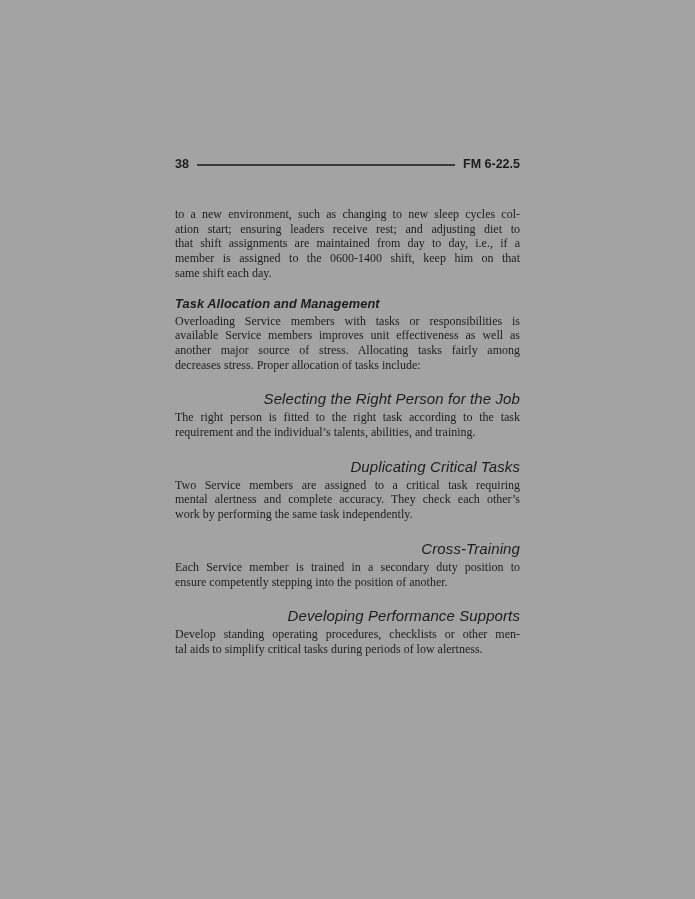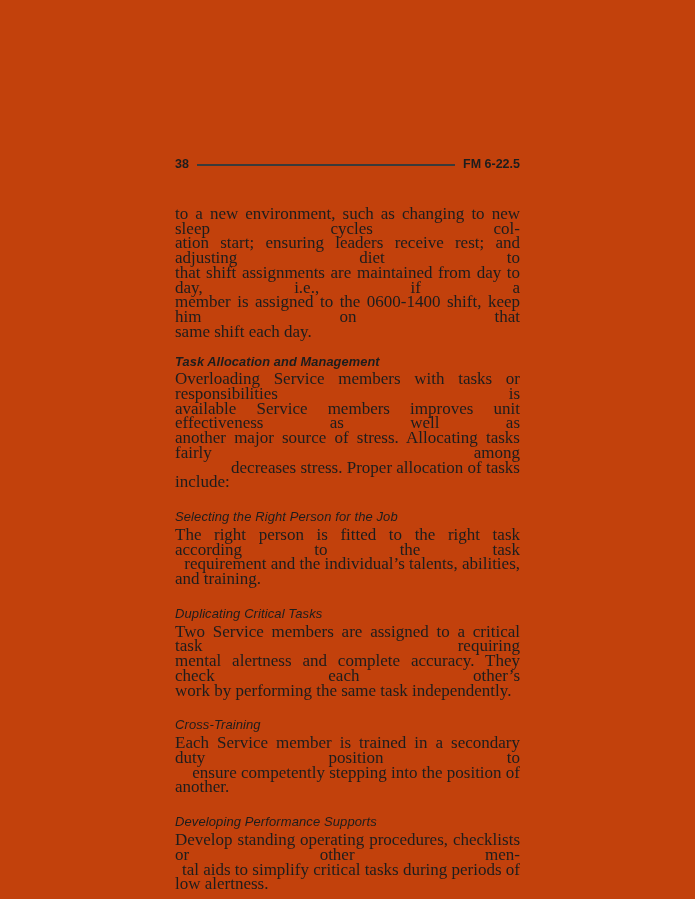--- a/index.html
+++ b/index.html
@@ -4,21 +4,21 @@
 <style>
   html, body {
     margin: 0;
     padding: 0;
     background: #ffffff;
   }
   .page {
     position: relative;
     width: 695px;
     height: 899px;
-    background: #c2410c;
+    background: #a3a3a3;
     color: #1d1d1d;
     overflow: hidden;
   }
   .header {
     display: flex;
     align-items: center;
     margin: 157px 0 0 175px;
     width: 345px;
     font-family: "Liberation Sans", sans-serif;
     font-weight: bold;
@@ -31,21 +31,21 @@
     height: 1.5px;
     background: #3a3a3a;
     margin-top: 1px;
   }
   .content {
     margin-left: 175px;
     width: 345px;
   }
   .para {
     font-family: "Liberation Serif", serif;
-    font-size: 17px;
+    font-size: 12px;
     line-height: 14.7px;
     margin: 0;
   }
   .intro {
     margin-top: 35px;
   }
   .jline {
     text-align: justify;
     text-align-last: justify;
     -moz-text-align-last: justify;
@@ -61,24 +61,25 @@
     font-weight: bold;
     font-size: 12.8px;
     line-height: 15px;
     margin: 15px 0 3px 0;
     letter-spacing: 0.1px;
   }
   .h-sub {
     font-family: "Liberation Sans", sans-serif;
     font-style: italic;
     font-weight: normal;
-    font-size: 13px;
+    font-size: 15px;
     line-height: 15px;
     margin: 19px 0 4px 0;
     letter-spacing: 0.1px;
+    text-align: right;
   }
 </style>
 </head>
 <body>
 
 <div class="page">
 
   <div class="header">
     <span>38</span>
     <span class="rule"></span>

